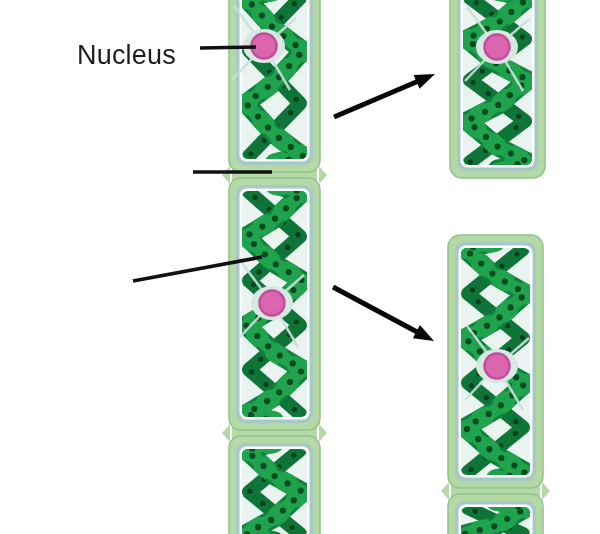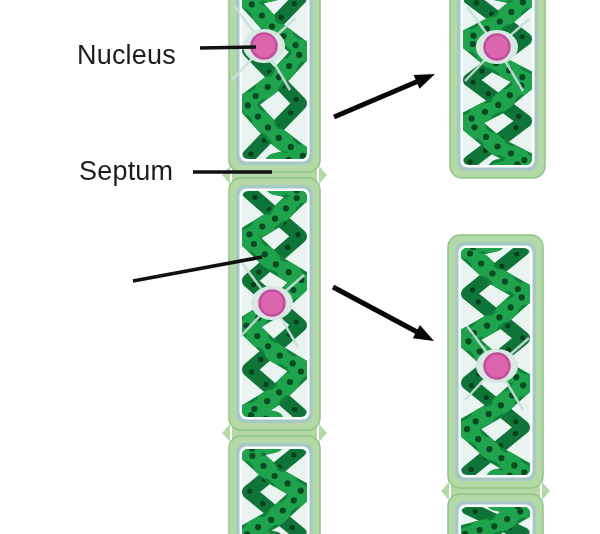--- a/index.html
+++ b/index.html
@@ -356,15 +356,14 @@
         <polygon points="435,74 419.5361987410083,88.73502122911286 413.66040975011015,74.93374941328226" fill="#060606"></polygon>
       </g>
       <g>
         <line x1="333" y1="287" x2="419.8900947580854" y2="333.4560902666991" stroke="#060606" stroke-width="5"></line>
         <polygon points="434,341 412.82641076012203,338.1841309155214 419.89882613509155,324.95609475122643" fill="#060606"></polygon>
       </g>
     </svg>
 
   <div class="label" style="left:77px;top:36px">Nucleus</div>
 
-  <div class="label" style="left:79px;top:152px">Septum</div>
 
 </div>
 
 </body></html>

